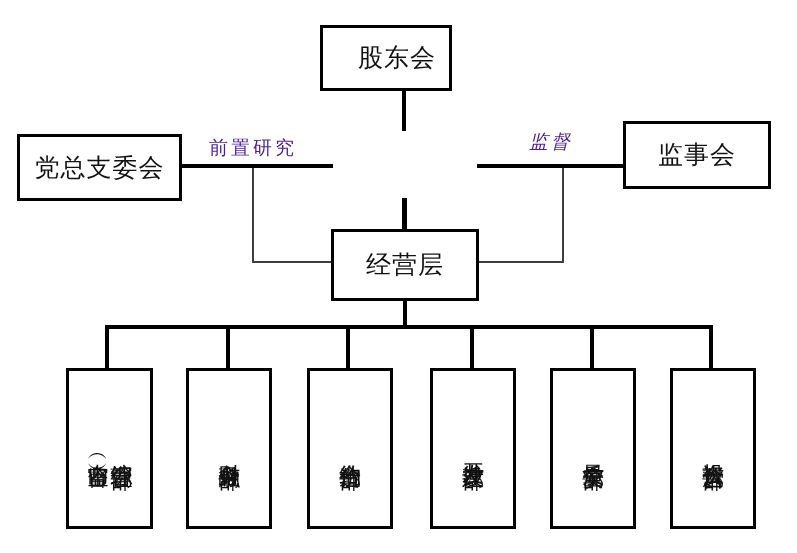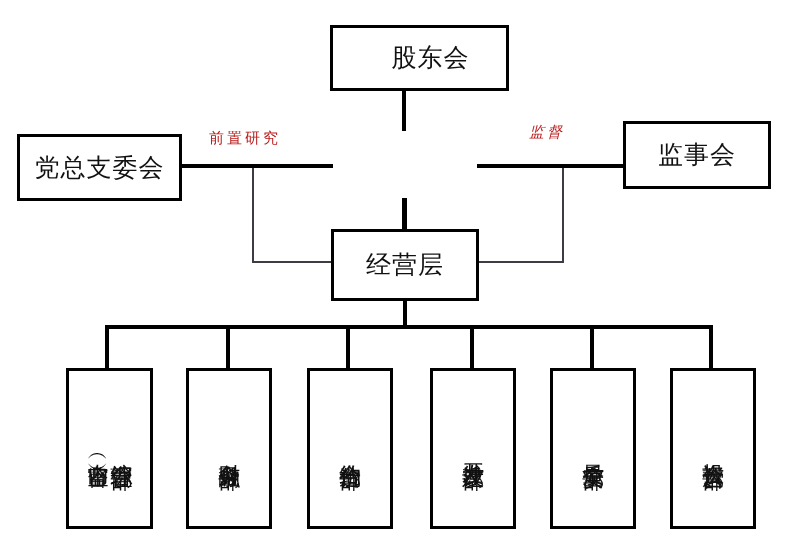--- a/index.html
+++ b/index.html
@@ -72,33 +72,34 @@
   }
   .lnk.thin {
     background: #3c3c46;
     z-index: 0;
   }
 
   
   .caption {
     position: absolute;
     font-family: "DejaVu Serif", "Liberation Serif", serif;
-    font-size: 15px;
+    font-size: 19px;
     letter-spacing: 3px;
-    color: #b91c1c;
+    color: #4c1d95;
     white-space: nowrap;
     z-index: 4;
+    margin-top: 6px;
   }
 </style>
 </head>
 <body>
 
 <div id="chart-root">
 
-  <div class="node" style="left:330px; top:25px; width:179px; height:66px;padding-left:22px;">
+  <div class="node" style="left:320px; top:25px; width:132px; height:66px;padding-left:22px;">
     <span class="node-label">股东会</span>
   </div>
 
   <div class="lnk" style="left:402px; top:91px; width:4px; height:40px;"></div>
 
   <div class="node" style="left:17px; top:134px; width:165px; height:67px;">
     <span class="node-label">党总支委会</span>
   </div>
 
 

